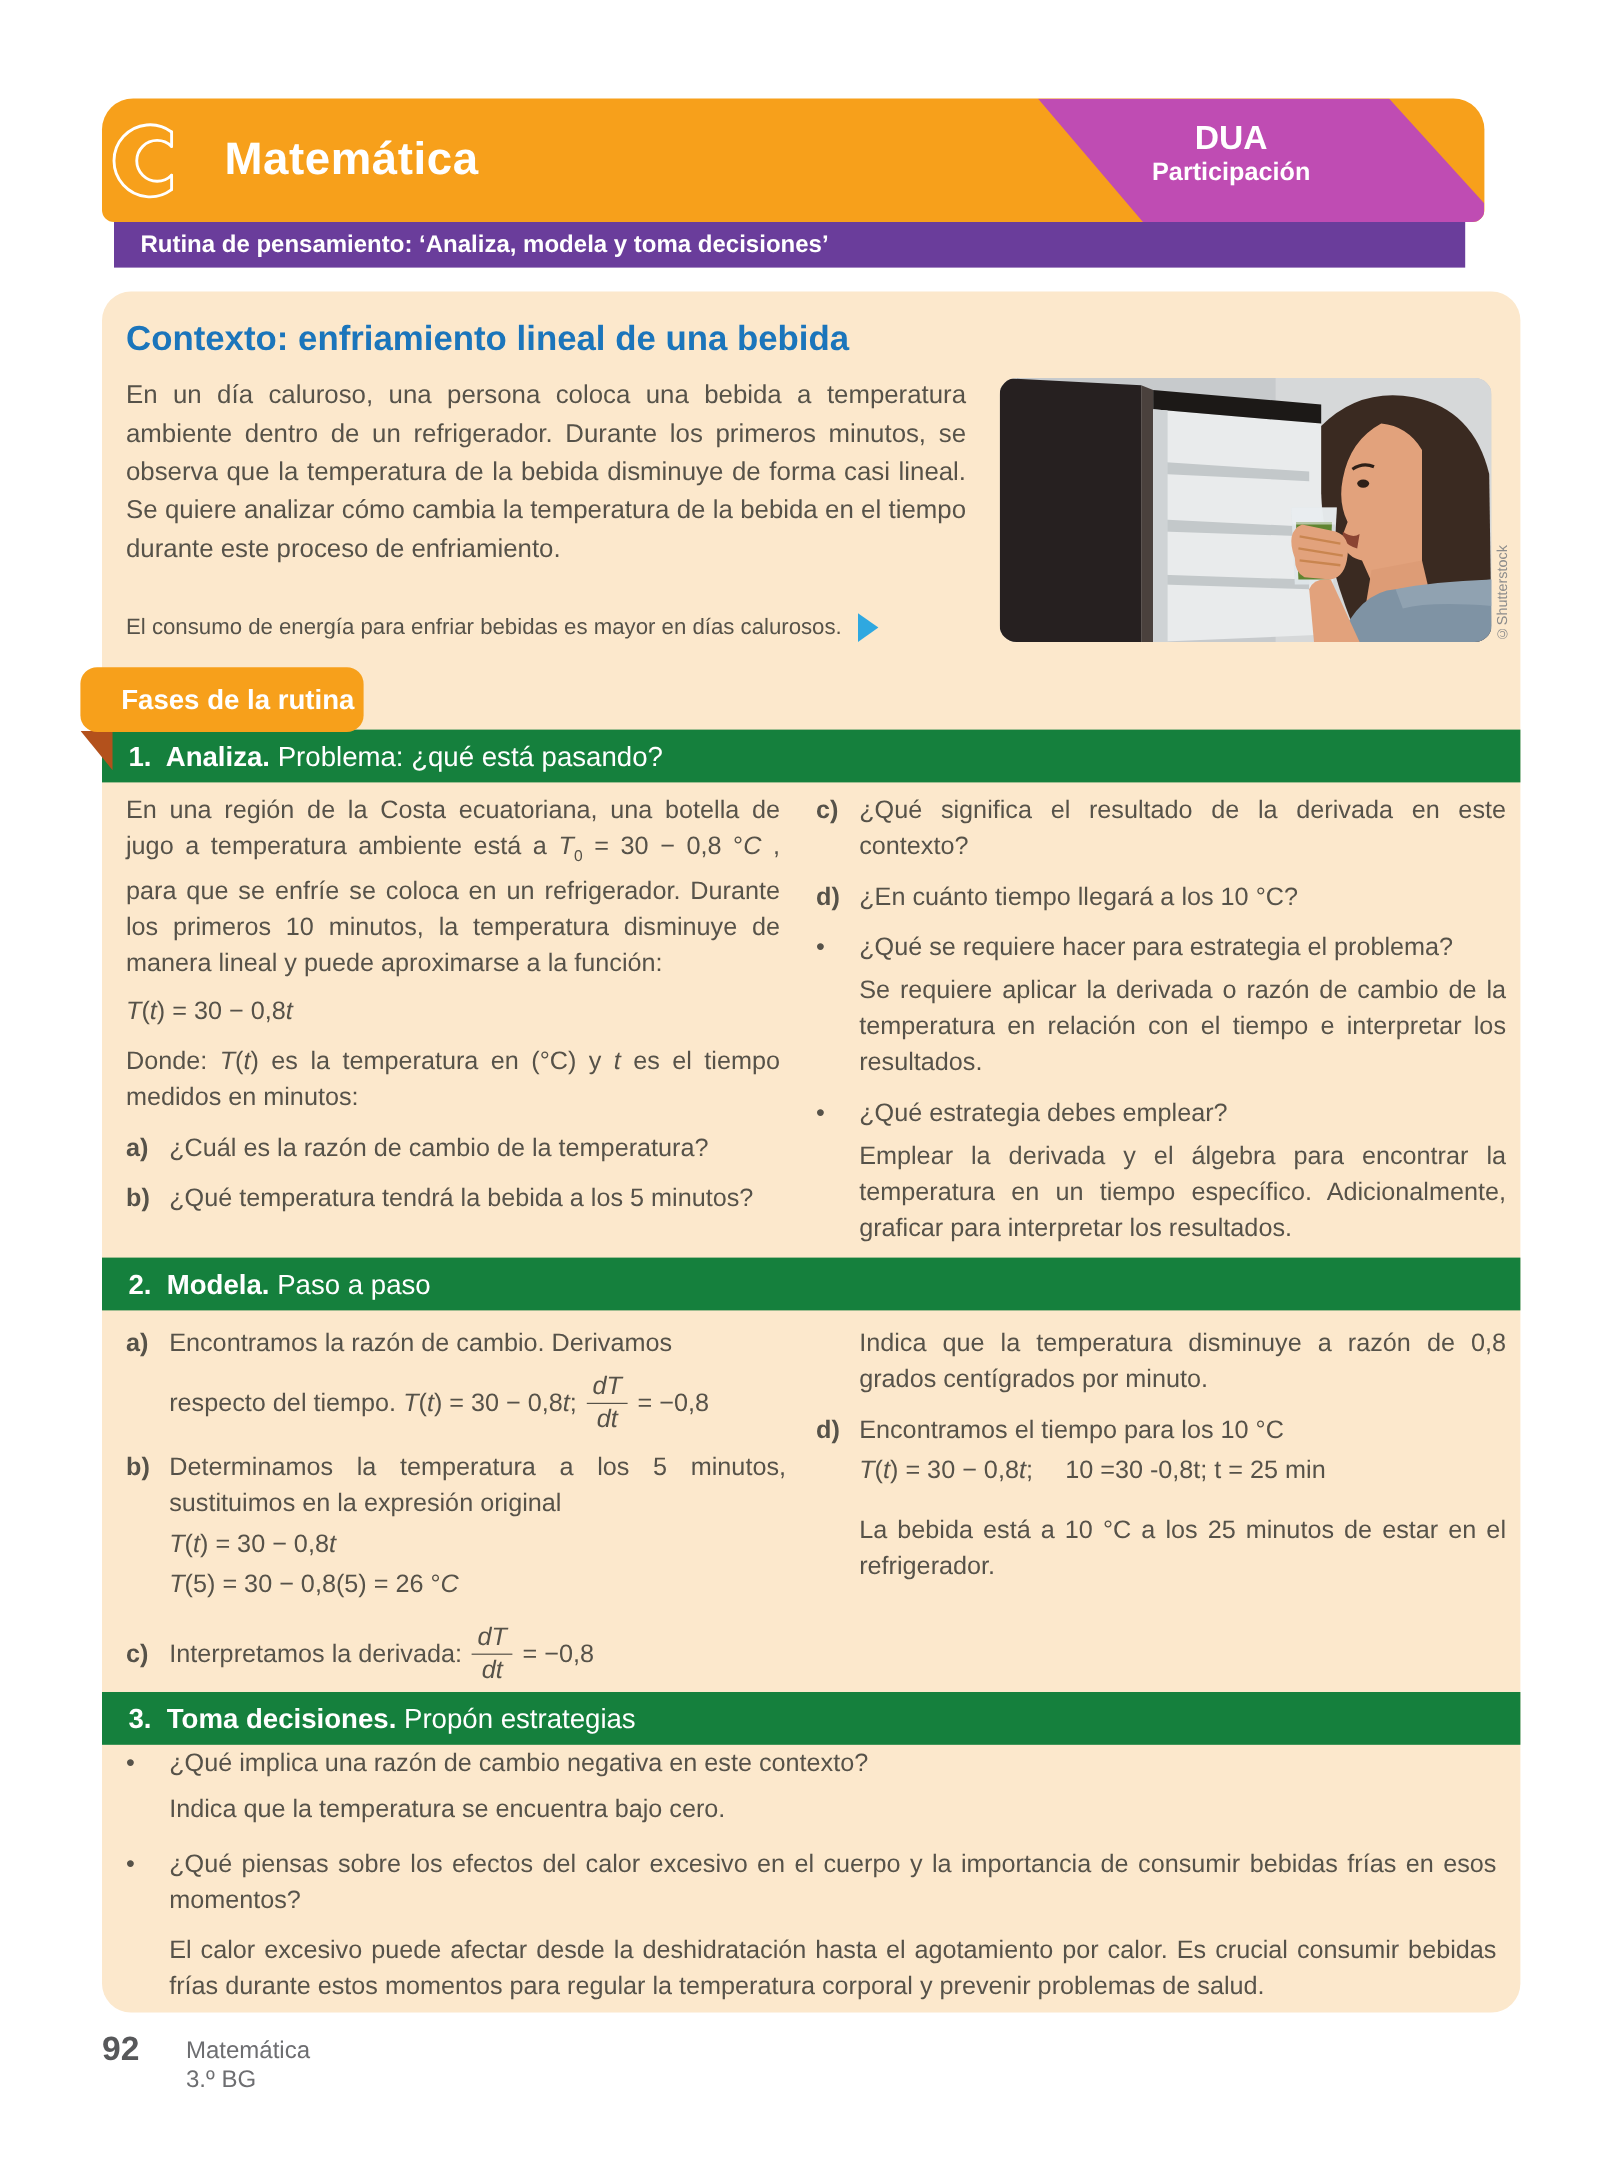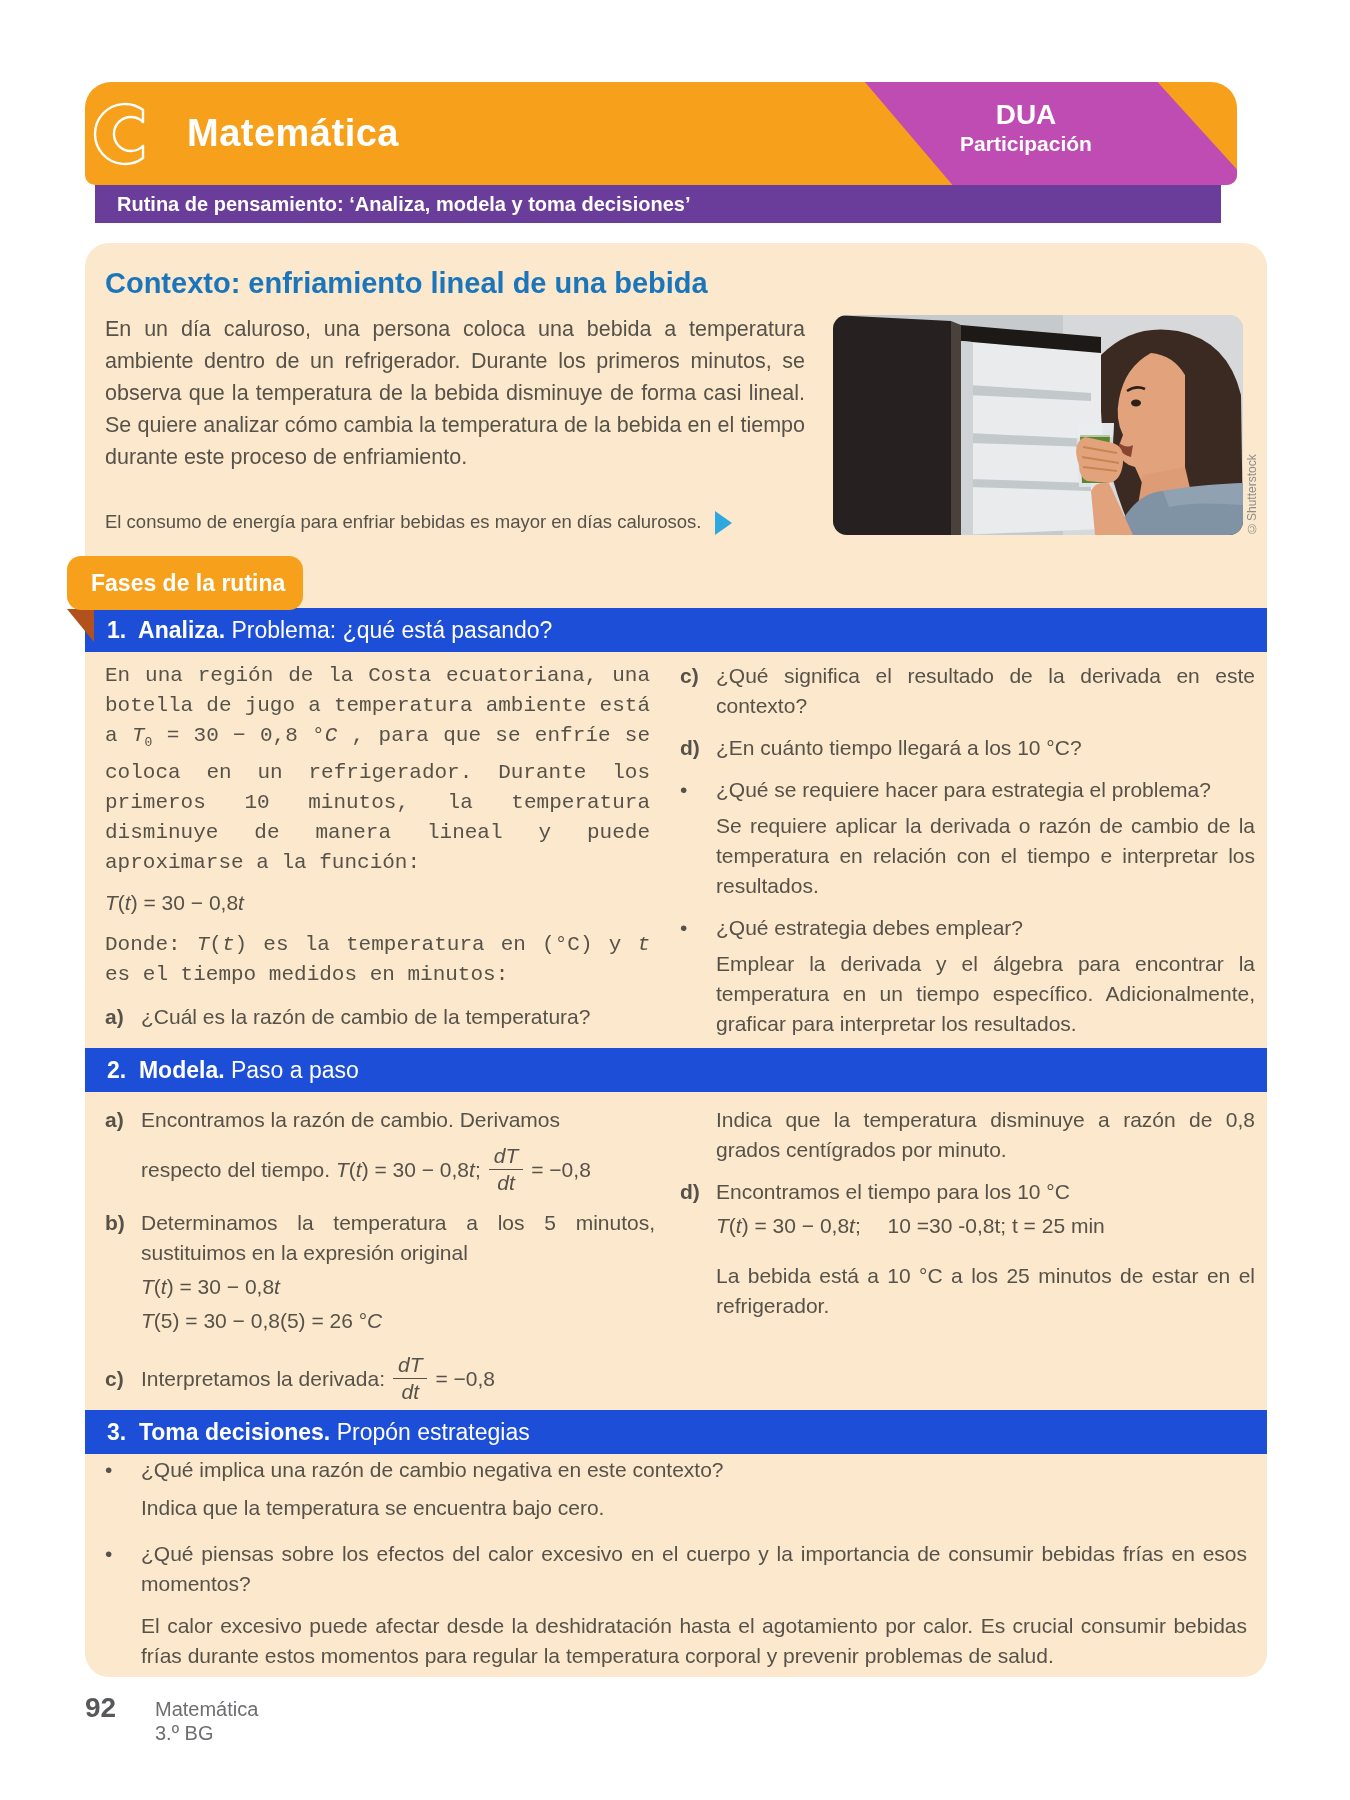--- a/index.html
+++ b/index.html
@@ -39,38 +39,38 @@
     color:#8c8c8c; display:flex; align-items:center; }
 
   .caption-row { position:absolute; left:20px; top:266px; width:810px;
     text-align:left; font-size:18.5px; line-height:26px; }
   .play-arrow { display:inline-block; vertical-align:middle; margin-left:14px;
     width:0; height:0; border-left:17px solid #2FA8E0;
     border-top:12px solid transparent; border-bottom:12px solid transparent; }
 
   .fases-badge { position:absolute; left:-18px; top:313px; width:236px; height:54px;
     background:#F7A01B; border-radius:14px; color:#fff; font-size:23px;
-    font-weight:700; line-height:54px; padding-left:24px; z-index:3; }
+    font-weight:700; line-height:54px; padding-left:34px; z-index:3; }
   .fases-fold { position:absolute; left:-18px; top:366px; width:27px; height:33px;
     background:#B3511C; clip-path:polygon(0 0, 100% 0, 100% 100%); z-index:2; }
 
-  .sec-bar { position:absolute; left:0; width:1182px; height:44px; background:#1d4ed8;
+  .sec-bar { position:absolute; left:0; width:1182px; height:44px; background:#15803d;
     color:#fff; font-size:23px; line-height:44px; padding-left:22px; }
   .sec-bar b { font-weight:700; }
   .sec-bar span { font-weight:400; }
   .bar1 { top:365px; } .bar2 { top:805px; } .bar3 { top:1167px; }
 
   .col { position:absolute; font-size:21px; line-height:30px; }
   .s1-left  { left:20px;  top:418px; width:545px; }
   .s1-right { left:595px; top:418px; width:575px; }
   .s2-left  { left:20px;  top:862px; width:550px; }
   .s2-right { left:595px; top:862px; width:575px; }
   .s3-body  { left:20px;  top:1212px; width:1142px; }
 
-  .para { text-align:justify; margin-bottom:10px;font-family:Liberation Mono, monospace; }
+  .para { text-align:justify; margin-bottom:10px; }
   .row { display:flex; margin-top:12px; }
   .row .lbl { width:36px; flex:0 0 36px; font-weight:700; }
   .row .txt { flex:1; text-align:justify; }
   .row .mark { width:36px; flex:0 0 36px; }
   .answer { margin-left:36px; margin-top:6px; text-align:justify; }
   .mathline { margin-left:36px; margin-top:4px; }
   .formula i { font-style:italic; }
   .formula sub { font-size:0.62em; }
 
   .frac { display:inline-flex; flex-direction:column; text-align:center;

